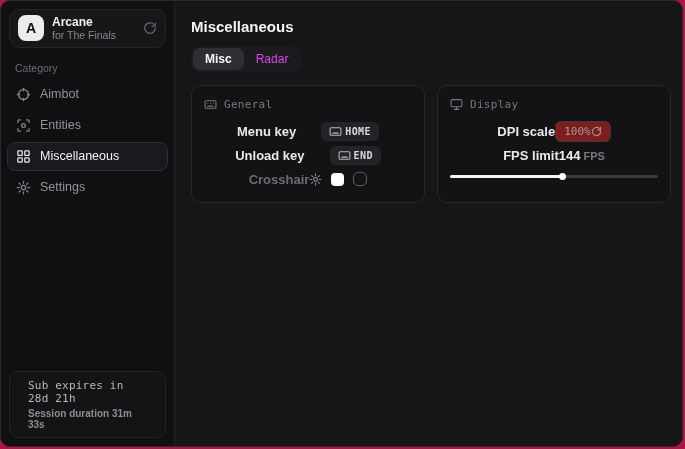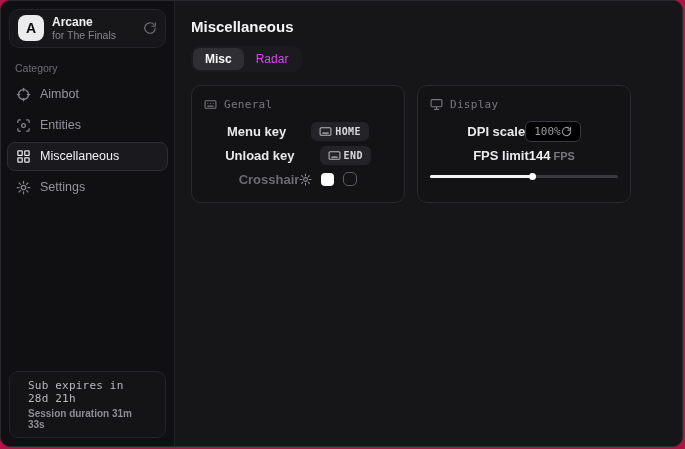--- a/index.html
+++ b/index.html
@@ -77,21 +77,21 @@
     background:#1b1b1f;border-radius:9px;padding:2px;
     margin:11px 0 0 2px;
   }
   .tab{
     padding:4px 12px;border-radius:7px;
     font-size:12px;color:#d946ef;cursor:pointer;
   }
   .tab.active{background:#2e2e33;color:#fafafa;font-weight:600;}
   .cards{display:flex;gap:12px;margin-top:13px;margin-left:2px;}
   .card{
-    width:214px;box-sizing:border-box;
+    width:234px;box-sizing:border-box;
     background:#131316;border:1px solid #29292d;border-radius:10px;
     padding:10px 12px 12px 12px;
   }
   .card-header{
     display:flex;align-items:center;gap:7px;
     margin:2px 0 9px 0;
   }
   .card-header svg{stroke:#77777e;}
   .card-title{
     font-family:"DejaVu Sans Mono",monospace;
@@ -117,21 +117,21 @@
   .swatch{
     width:13px;height:13px;border-radius:4px;cursor:pointer;
   }
   .checkbox{
     width:14px;height:14px;border-radius:5px;
     border:1.5px solid #5b5b62;box-sizing:border-box;cursor:pointer;
   }
   .select-btn{
     display:inline-flex;align-items:center;gap:0;
     border:1px solid #3a3a40;border-radius:6px;
-    padding:3px 8px;cursor:pointer;background:#000000;
+    padding:3px 8px;cursor:pointer;background:#7f1d1d;
   }
   .select-text{
     font-family:"DejaVu Sans Mono",monospace;
     font-size:11px;color:#9c9ca2;
   }
   .select-btn svg{stroke:#9c9ca2;}
   .fps-value{font-size:13px;font-weight:700;color:#f2f2f4;}
   .fps-unit{font-size:11px;font-weight:600;color:#77777e;margin-left:3px;}
   .slider{
     position:relative;height:3px;border-radius:2px;

